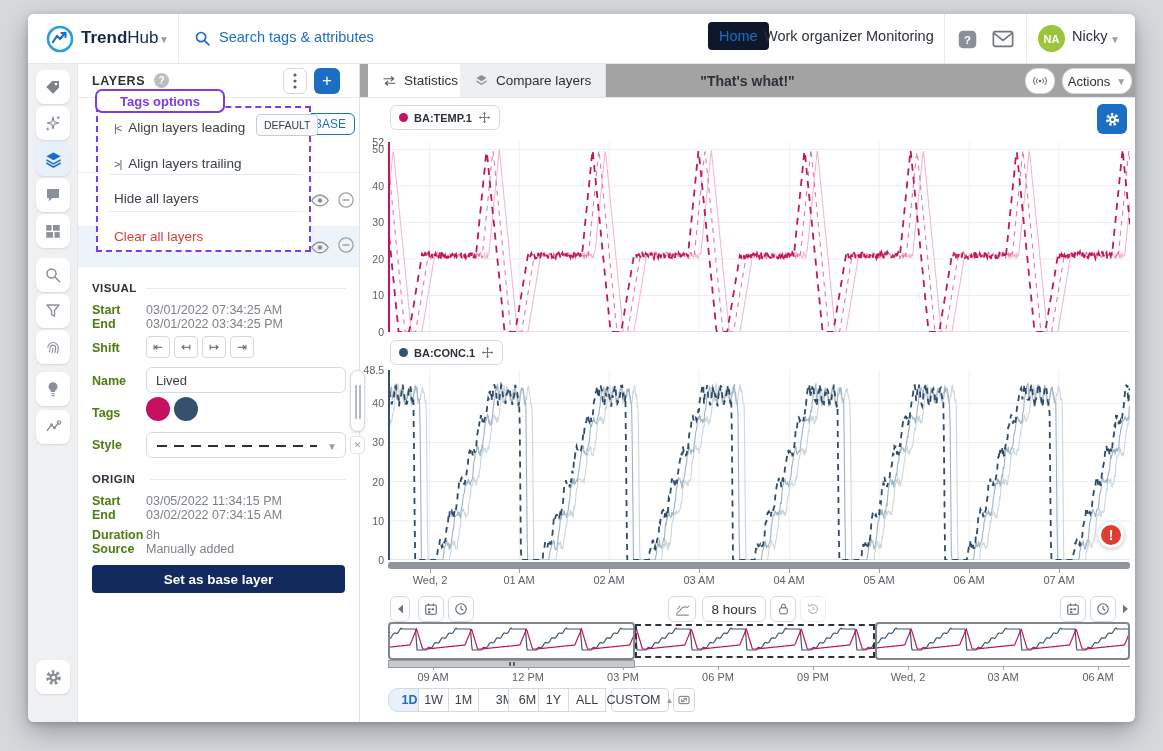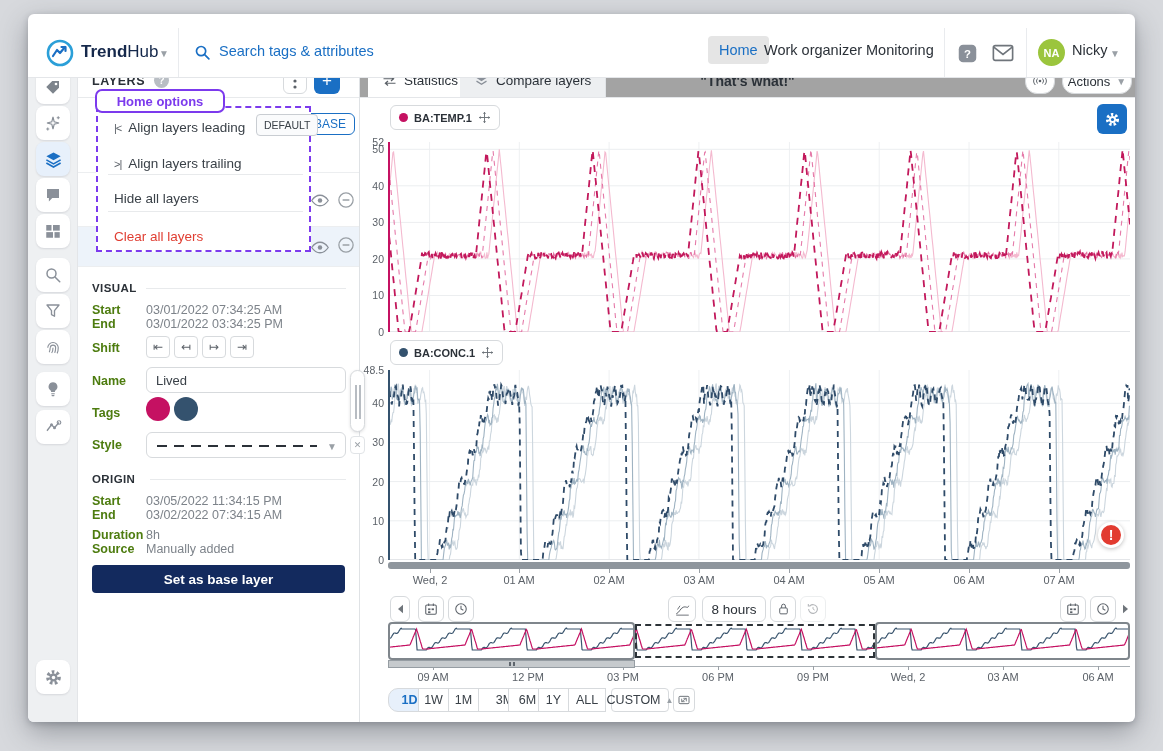--- a/index.html
+++ b/index.html
@@ -5,28 +5,28 @@
   * { margin:0; padding:0; box-sizing:border-box; }
   html,body { width:1163px; height:751px; overflow:hidden; }
   body { background:#d7d9dd; font-family:"Liberation Sans", sans-serif; position:relative; }
   .abs { position:absolute; }
   .window {
     position:absolute; left:28px; top:14px; width:1107px; height:708px;
     background:#fff; border-radius:6px; box-shadow:0 10px 28px rgba(55,60,70,.4), 0 2px 6px rgba(55,60,70,.25);
     overflow:hidden;
   }
   
-  .hdr { position:absolute; left:0; top:14px; width:1107px; height:50px; background:#fff; border-bottom:1px solid #e4e6e9; z-index:50;}
+  .hdr { position:absolute; left:0; top:0; width:1107px; height:50px; background:#fff; border-bottom:1px solid #e4e6e9; z-index:50;}
   .brand-bold { font-weight:bold; color:#15284b; font-size:17px; }
   .brand-light { font-weight:normal; color:#15284b; font-size:17px; }
   .vdiv { position:absolute; top:0; width:1px; height:49px; background:#e9ebee; }
   .search-text { color:#1a6fc4; font-size:14.5px; border:none; outline:none; background:transparent; width:280px; }
   .search-text::placeholder { color:#1a6fc4; opacity:1; }
   .navitem { position:absolute; top:14px; font-size:14.5px; color:#2b3138; cursor:pointer; }
-  .nav-active { background:#e5e5e5; color:#1a6fc4; border-radius:4px; padding:6px 11px; top:8px; }
+  .nav-active { background:#0f172a; color:#1a6fc4; border-radius:4px; padding:6px 11px; top:8px; }
   .hdr-iconbtn { position:absolute; top:13px; width:24px; height:24px; display:flex; align-items:center; justify-content:center; cursor:pointer; }
   .avatar { position:absolute; top:11px; width:27px; height:27px; border-radius:50%; background:#9bc53d; color:#fff; font-size:11px; font-weight:bold; display:flex; align-items:center; justify-content:center; }
   .caret { color:#9aa0a6; font-size:10px; }
   
   .rail { position:absolute; left:0; top:50px; width:50px; height:658px; background:#eef0f2; border-right:1px solid #e3e5e8; z-index:40;}
   .tile { position:absolute; left:8px; width:34px; height:34px; background:#fff; border-radius:8px; box-shadow:0 1px 2px rgba(40,45,55,.12); display:flex; align-items:center; justify-content:center; cursor:pointer; }
   .tile.active { background:#e7f0fb; }
   
   .panel { position:absolute; left:50px; top:50px; width:282px; height:658px; background:#fff; border-right:1px solid #dfe2e5; z-index:30; }
   .panel-hdr { position:absolute; left:0; top:0; width:100%; height:34px; border-bottom:1px solid #e8eaec; }
@@ -278,21 +278,21 @@
     <div class="fvalue" style="top:430px">03/05/2022 11:34:15 PM</div>
     <div class="flabel" style="top:444px">End</div>
     <div class="fvalue" style="top:444px">03/02/2022 07:34:15 AM</div>
     <div class="flabel" style="top:464px">Duration</div>
     <div class="fvalue" style="top:464px">8h</div>
     <div class="flabel" style="top:478px">Source</div>
     <div class="fvalue" style="top:478px">Manually added</div>
     <button class="setbase">Set as base layer</button>
   </div>
 
-  <div class="opt-chip">Home options</div>
+  <div class="opt-chip">Tags options</div>
   <div class="opt-menu">
     <div class="opt-item" style="top:12px;left:16px">
       <span class="opt-ico">|&lt;</span><span>Align layers leading</span>
       <span class="badge-default">DEFAULT</span>
     </div>
     <div class="opt-item" style="top:48px;left:16px">
       <span class="opt-ico">&gt;|</span><span>Align layers trailing</span>
     </div>
     <div class="opt-div" style="top:66px"></div>
     <div class="opt-item" style="top:83px;left:16px"><span>Hide all layers</span></div>

